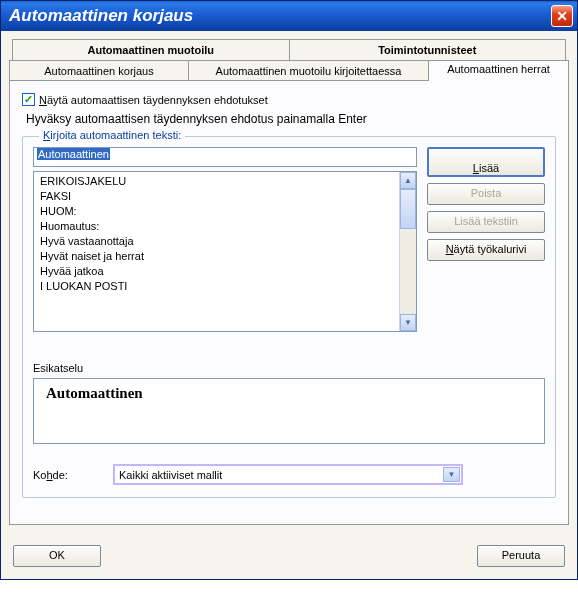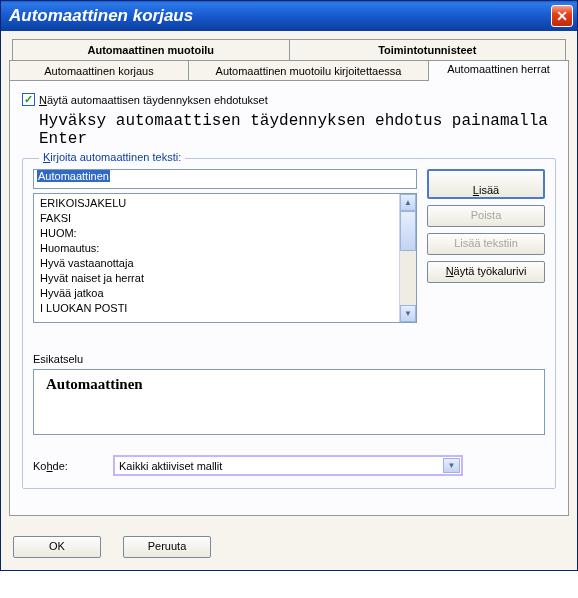--- a/index.html
+++ b/index.html
@@ -98,21 +98,21 @@
     border: 1px solid #1c5fd6;
     background: #fff;
     display: inline-flex;
     align-items: center;
     justify-content: center;
     color: #19a01c;
     font-size: 11px;
     font-weight: bold;
   }
   .lbl { font-size: 11px; }
-  .hint { margin: 4px 0 10px 17px; font-size: 16px; font-family: Liberation Mono, monospace; }
+  .hint { margin: 4px 0 10px 4px; font-size: 12px; }
   .fieldset {
     border: 1px solid #b9c6e0;
     border-radius: 2px;
     padding: 10px 10px 12px 10px;
     position: relative;
     margin-bottom: 6px;
   }
   .legend {
     position: absolute;
     top: -8px;
@@ -135,21 +135,21 @@
     font-family: inherit;
   }
   .txtinput .sel {
     background: #316ac5;
     color: #fff;
     padding: 0 1px;
   }
   .listbox {
     margin-top: 4px;
     width: 100%;
-    height: 130px;
+    height: 161px;
     border: 1px solid #7f9db9;
     background: #fff;
     display: flex;
   }
   .list-items {
     flex: 1;
     padding: 2px 6px;
     overflow: hidden;
     font-size: 11px;
     line-height: 15px;
@@ -237,22 +237,22 @@
     background: linear-gradient(#e6eefc, #c3d4f2);
     border: 1px solid #9db4e0;
     display: flex;
     align-items: center;
     justify-content: center;
     font-size: 8px;
     color: #4a6aa0;
   }
   .footer {
     display: flex;
-    justify-content: flex-start;
-    gap: 22px;
+    justify-content: space-between;
+    gap: 8px;
     padding: 12px;
     background: #f6f4ec;
   }
   .footer .btn { width: 88px; }
 </style>
 </head>
 <body>
 
 <div class="window">
 

